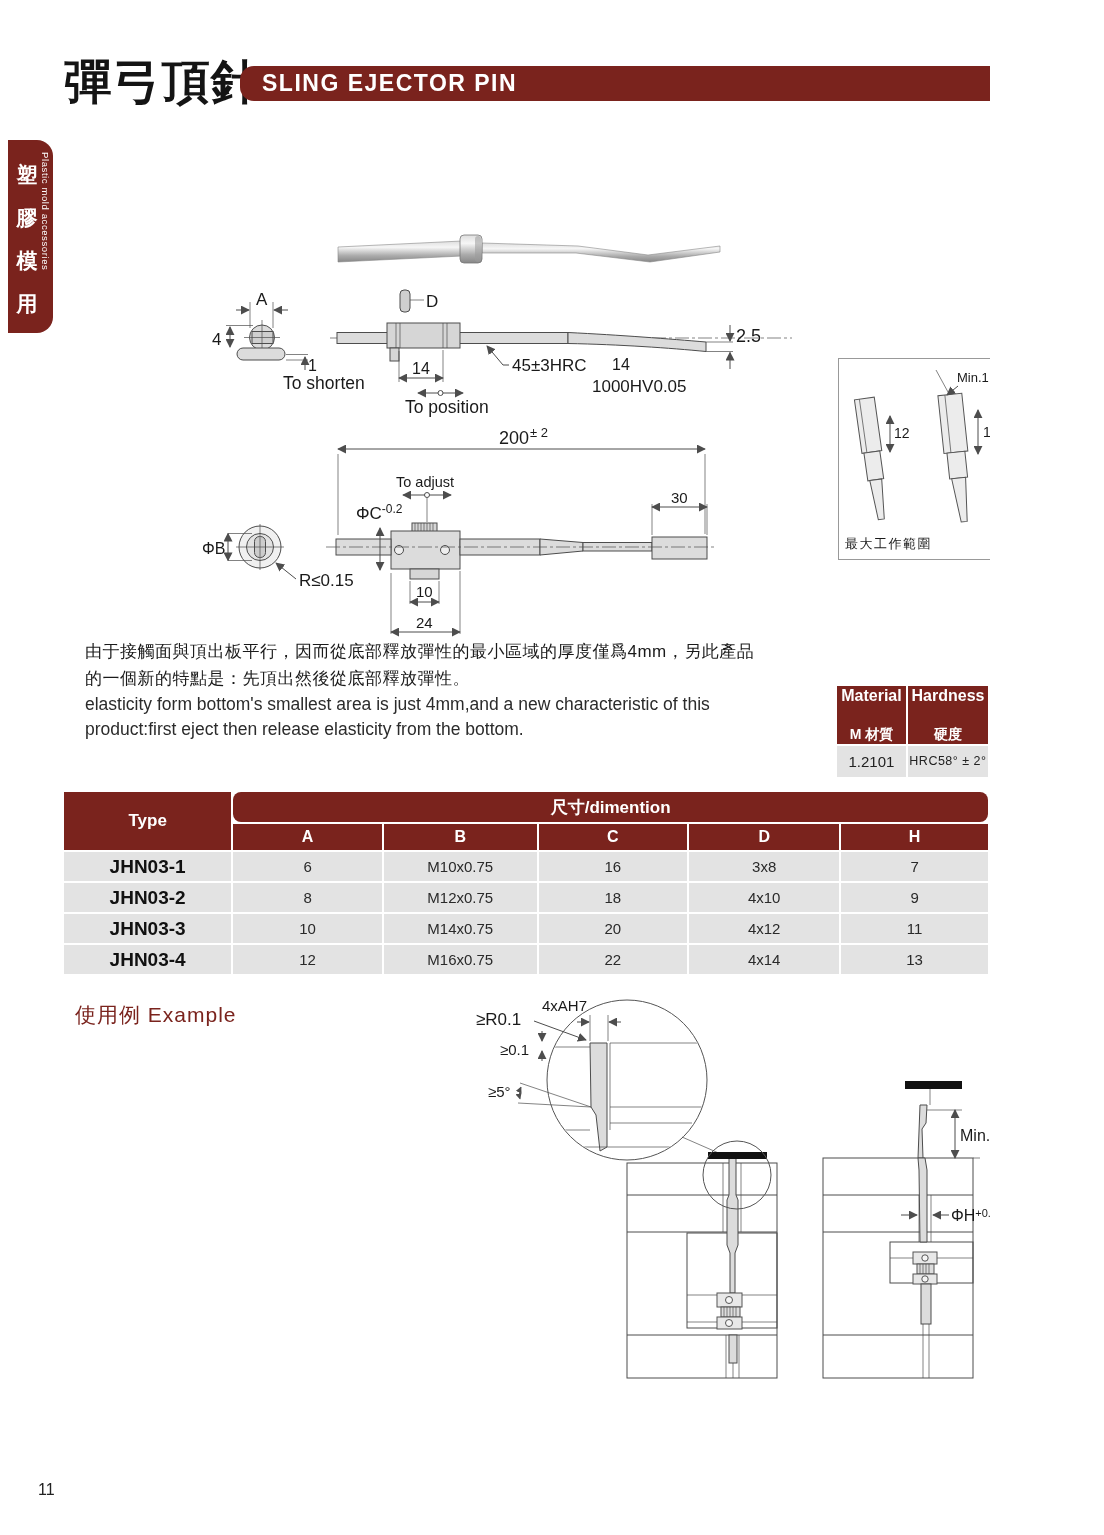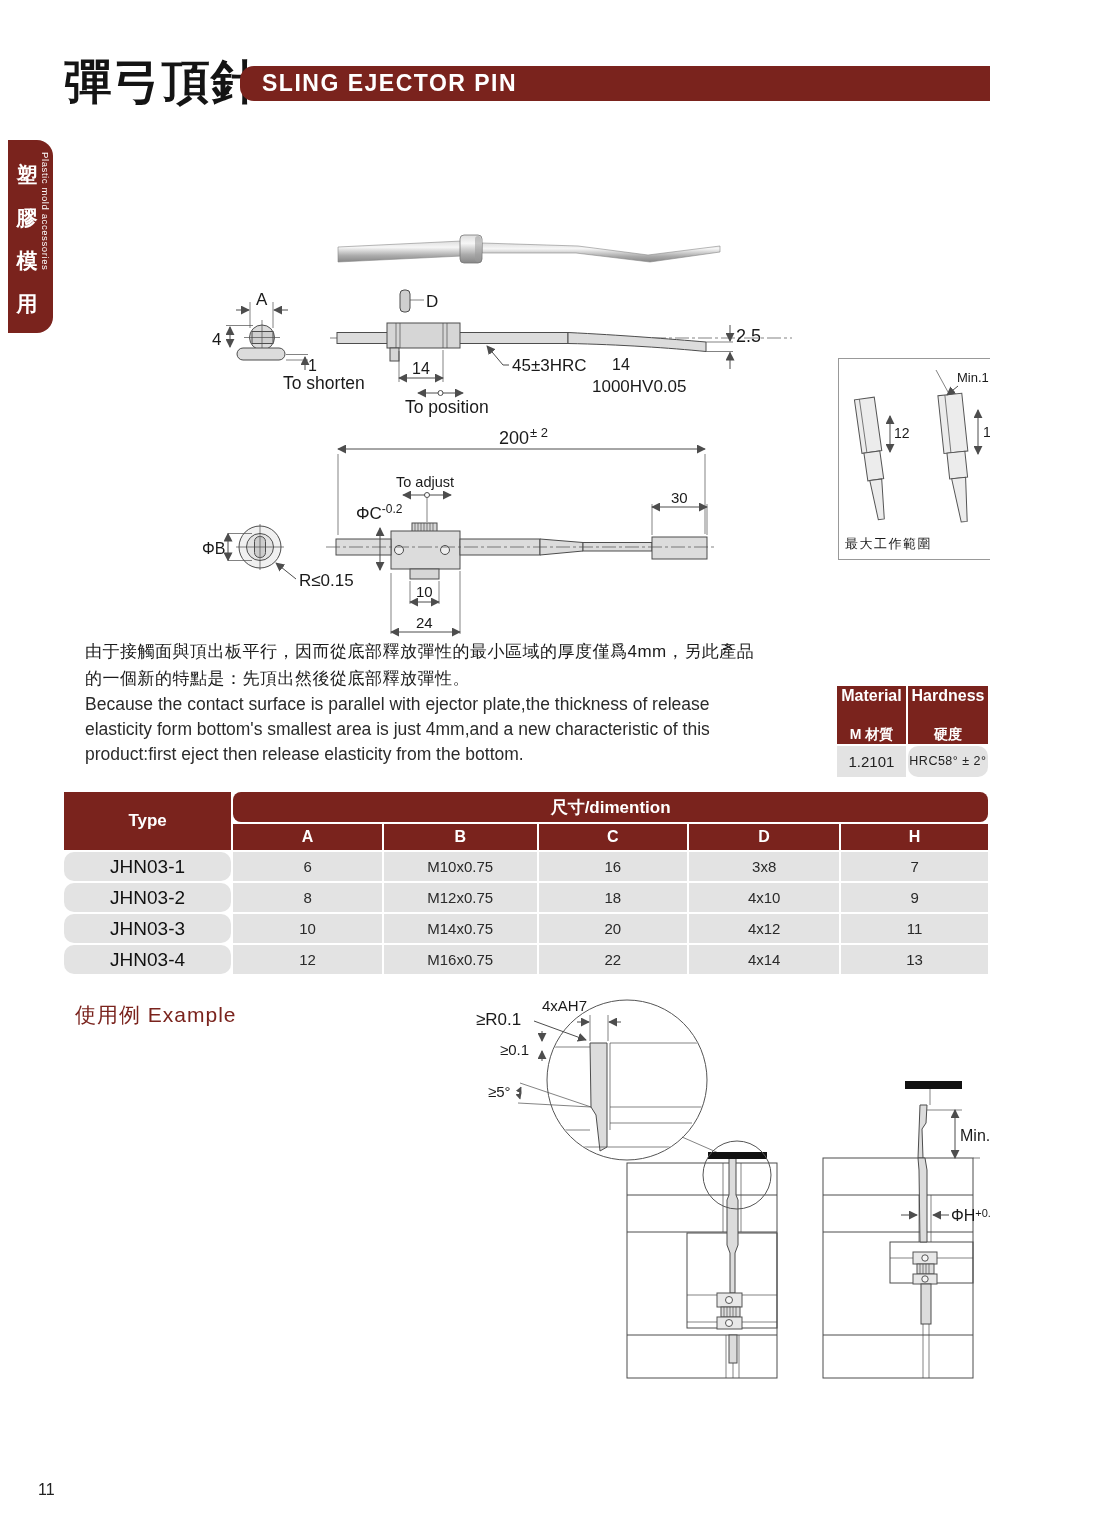--- a/index.html
+++ b/index.html
@@ -26,30 +26,30 @@
   .desc { left:85px; top:638px; width:700px; }
   .desc .cn { font-size:17px; line-height:27px; letter-spacing:0.5px; }
   .desc .en { font-size:17.5px; line-height:25px; color:#2b2b2b; }
 
   
   .mat-table { left:835px; top:684px; border-collapse:separate; border-spacing:2px; }
   .mat-table th { width:103px; height:44px; background:var(--accent); color:#fff; font-size:16px;
                   font-weight:bold; line-height:1.25; text-align:center; padding:0 2px; }
   .mat-table th .cn { font-size:14px;margin-top:20px; }
   .mat-table td { height:29px; background:var(--row); text-align:center; font-size:15px; color:#222; }
-  .mat-table td.small { font-size:12.5px; letter-spacing:0.5px;border-radius:10px; }
+  .mat-table td.small { font-size:12.5px; letter-spacing:0.5px; }
 
   
   .dim-table { left:62px; top:790px; border-collapse:separate; border-spacing:2px; table-layout:fixed; }
   .dim-table th { background:var(--accent); color:#fff; text-align:center; font-weight:bold; }
   .dim-table .group-h { height:28px; font-size:17px;border-radius:8px; }
   .dim-table .sub-h { height:24px; font-size:16px; }
   .dim-table .type-h { font-size:17px; }
   .dim-table td { background:var(--row); height:27px; text-align:center; font-size:15px; color:#2a2a2a; }
-  .dim-table td.type-c { font-size:19px; font-weight:normal; color:#111;border-radius:10px; }
+  .dim-table td.type-c { font-size:19px; font-weight:bold; color:#111; }
 
   .example-title { left:75px; top:1001px; font-size:21px; font-weight:normal; color:var(--accent); letter-spacing:1px; }
   .page-num { left:38px; top:1481px; font-size:16px; color:#222; }
 
   svg text { font-family:"Liberation Sans", sans-serif; fill:#1a1a1a; }
   .ln   { stroke:#4d4d4d; stroke-width:1; fill:none; }
   .thin { stroke:#4d4d4d; stroke-width:0.7; fill:none; }
   .cl   { stroke:#4d4d4d; stroke-width:0.7; fill:none; stroke-dasharray:14 3 3 3; }
   .fillg { fill:#dcdcdc; stroke:#4d4d4d; stroke-width:1; }
   .fillg2 { fill:#ececec; stroke:#555; stroke-width:1; }
@@ -226,21 +226,20 @@
     <text x="145" y="79" font-size="14">16</text>
     <line x1="98" y1="12" x2="110" y2="34" class="thin"></line>
     <line x1="120" y1="28" x2="109" y2="37" class="ln" marker-end="url(#arC)"></line>
     <text x="119" y="24" font-size="13">Min.1</text>
     <text x="7" y="190" font-size="13" letter-spacing="1.5">最大工作範圍</text>
   </svg>
 
   <div class="abs desc">
     <div class="cn">由于接觸面與頂出板平行，因而從底部釋放彈性的最小區域的厚度僅爲4mm，另此產品</div>
     <div class="cn">的一個新的特點是：先頂出然後從底部釋放彈性。</div>
-    <div class="en">Because the contact surface is parallel with ejector plate,the thickness of release</div>
     <div class="en">elasticity form bottom's smallest area is just 4mm,and a new characteristic of this</div>
     <div class="en">product:first eject then release elasticity from the bottom.</div>
   </div>
 
   <table class="abs mat-table">
     <tbody>
         <tr>
       <th>
         <div>Material</div>
         <div class="cn">M 材質</div>

